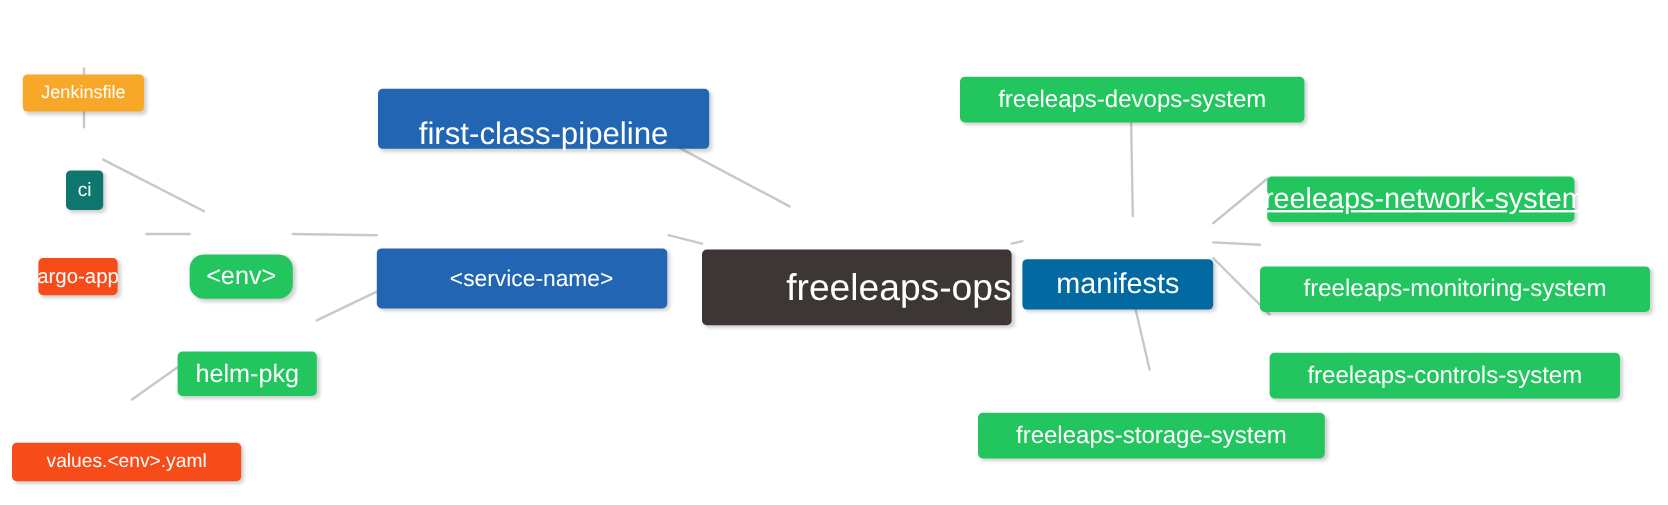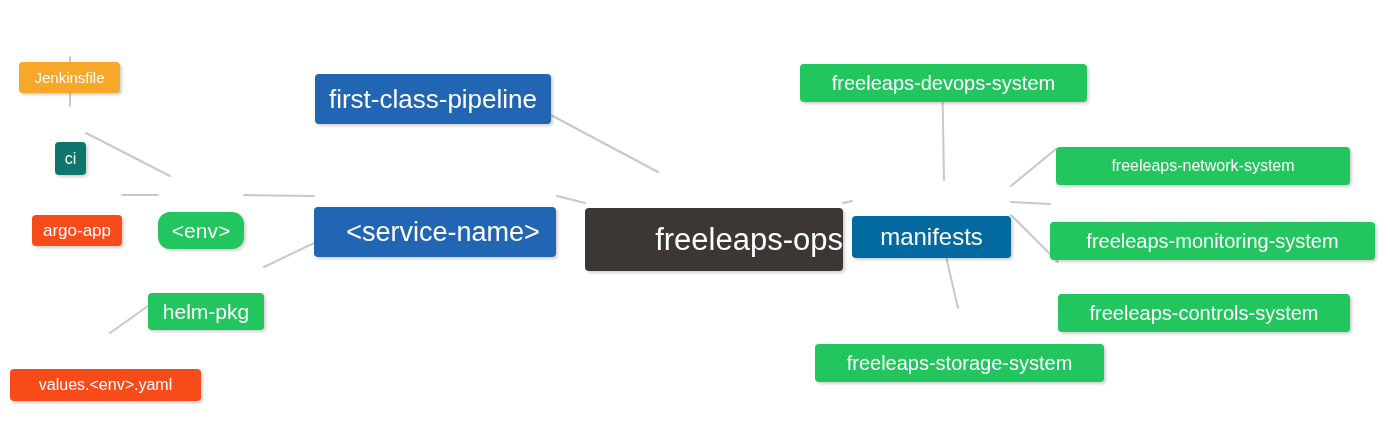--- a/index.html
+++ b/index.html
@@ -64,51 +64,51 @@
       <line x1="944" y1="180" x2="942" y2="66" stroke="#c8c8c8" stroke-width="2" stroke-linecap="round"></line>
       <line x1="1011" y1="186" x2="1056" y2="149" stroke="#c8c8c8" stroke-width="2" stroke-linecap="round"></line>
       <line x1="1011" y1="202" x2="1050" y2="204" stroke="#c8c8c8" stroke-width="2" stroke-linecap="round"></line>
       <line x1="1011" y1="215" x2="1058" y2="262" stroke="#c8c8c8" stroke-width="2" stroke-linecap="round"></line>
       <line x1="938" y1="222" x2="958" y2="308" stroke="#c8c8c8" stroke-width="2" stroke-linecap="round"></line>
     </svg>
   <div id="node-layer">
       <div class="node" style="left: 585px; top: 172px; width: 258px; height: 63px; background: rgb(60, 55, 52); font-size: 31px; justify-content: flex-end;">
         <span class="node-label">freeleaps-ops</span>
       </div>
-      <div class="node" style="left: 314px; top: 171px; width: 242px; height: 50px; background: rgb(34, 102, 179); font-size: 27px; padding-left: 16px;">
+      <div class="node" style="left: 314px; top: 171px; width: 242px; height: 50px; background: rgb(34, 102, 179); font-size: 19px; padding-left: 16px;">
         <span class="node-label">&lt;service-name&gt;</span>
       </div>
-      <div class="node" style="left: 315px; top: 38px; width: 236px; height: 50px; background: rgb(34, 102, 179); font-size: 26px;">
+      <div class="node" style="left: 315px; top: 38px; width: 276px; height: 50px; background: rgb(34, 102, 179); font-size: 26px; align-items: flex-end;">
         <span class="node-label">first-class-pipeline</span>
       </div>
       <div class="node" style="left: 852px; top: 180px; width: 159px; height: 42px; background: #0369a1; font-size: 24px;">
         <span class="node-label">manifests</span>
       </div>
       <div class="node" style="left: 158px; top: 176px; width: 86px; height: 37px; background: rgb(34, 197, 94); font-size: 21px; border-radius: 12px;">
         <span class="node-label">&lt;env&gt;</span>
       </div>
       <div class="node" style="left: 148px; top: 257px; width: 116px; height: 37px; background: rgb(34, 197, 94); font-size: 21px; text-align: center;">
         <span class="node-label">helm-pkg</span>
       </div>
-      <div class="node" style="left: 32px; top: 179px; width: 90px; height: 31px; background: rgb(248, 75, 26); font-size: 17px;">
+      <div class="node" style="left: 32px; top: 179px; width: 66px; height: 31px; background: rgb(248, 75, 26); font-size: 17px;">
         <span class="node-label">argo-app</span>
       </div>
       <div class="node" style="left: 55px; top: 106px; width: 31px; height: 33px; background: #0f766e; font-size: 16px;">
         <span class="node-label">ci</span>
       </div>
       <div class="node" style="left: 19px; top: 26px; width: 101px; height: 31px; background: rgb(248, 168, 40); font-size: 15px;">
         <span class="node-label">Jenkinsfile</span>
       </div>
       <div class="node" style="left: 10px; top: 333px; width: 191px; height: 32px; background: rgb(248, 75, 26); font-size: 16px; align-items: center;">
         <span class="node-label">values.&lt;env&gt;.yaml</span>
       </div>
       <div class="node" style="left: 800px; top: 28px; width: 287px; height: 38px; background: rgb(34, 197, 94); font-size: 20px;">
         <span class="node-label">freeleaps-devops-system</span>
       </div>
-      <div class="node" style="left: 1056px; top: 111px; width: 294px; height: 38px; background: rgb(34, 197, 94); font-size: 16px;">
+      <div class="node" style="left: 1056px; top: 111px; width: 256px; height: 38px; background: rgb(34, 197, 94); font-size: 24px; text-decoration: underline;">
         <span class="node-label">freeleaps-network-system</span>
       </div>
       <div class="node" style="left: 1050px; top: 186px; width: 325px; height: 38px; background: rgb(34, 197, 94); font-size: 20px;">
         <span class="node-label">freeleaps-monitoring-system</span>
       </div>
       <div class="node" style="left: 1058px; top: 258px; width: 292px; height: 38px; background: rgb(34, 197, 94); font-size: 20px; text-align: right;">
         <span class="node-label">freeleaps-controls-system</span>
       </div>
       <div class="node" style="left: 815px; top: 308px; width: 289px; height: 38px; background: rgb(34, 197, 94); font-size: 20px;">
         <span class="node-label">freeleaps-storage-system</span>

